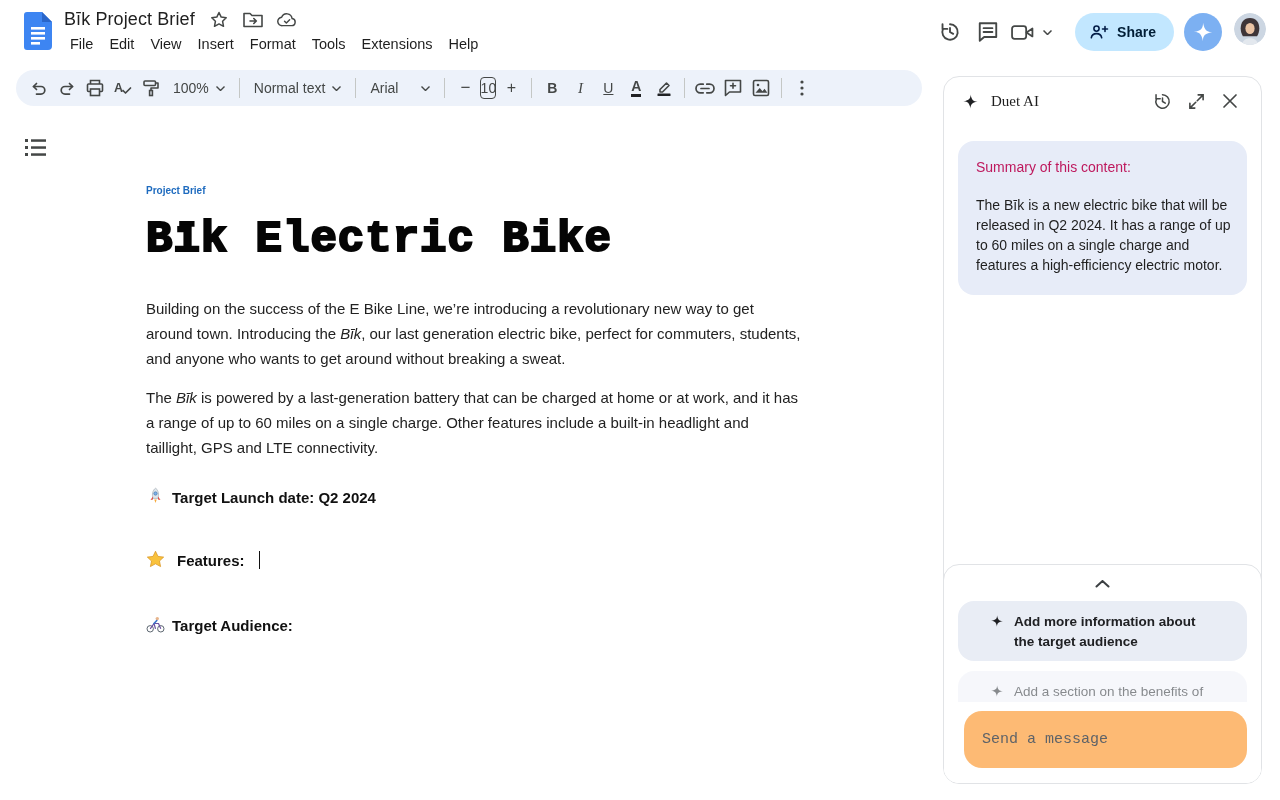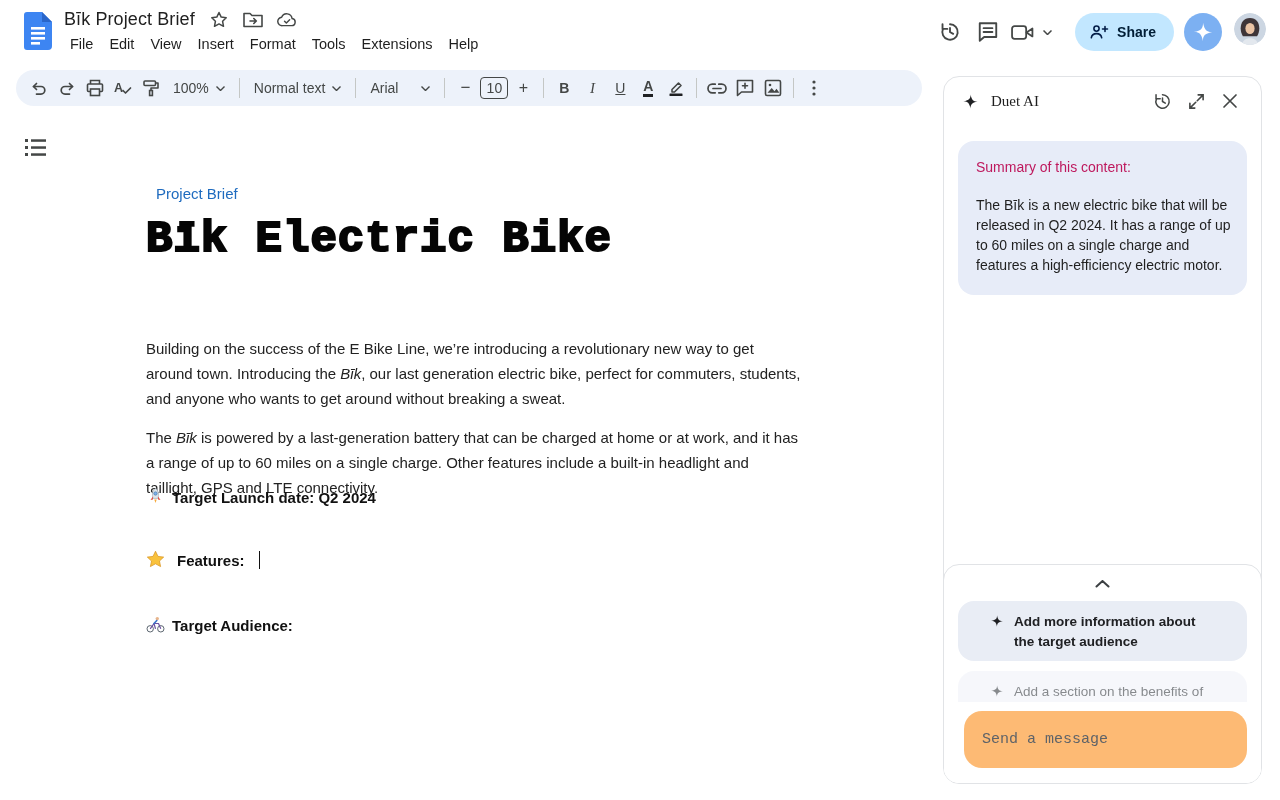--- a/index.html
+++ b/index.html
@@ -18,31 +18,31 @@
   .video-cluster { display:flex; align-items:center; margin-right:8px; }
   .share-btn { height:38px; padding:0 18px 0 14px; margin:0 10px; border:none; border-radius:19px; background:#c2e7ff; color:#001d35; font-size:14px; font-weight:bold; display:flex; align-items:center; gap:8px; cursor:pointer; font-family:"Liberation Sans",sans-serif; }
   .duet-btn { width:38px; height:38px; border-radius:50%; background:#7cb0f2; border:none; display:flex; align-items:center; justify-content:center; margin-right:12px; cursor:pointer; }
   .avatar { width:32px; height:32px; border-radius:50%; overflow:hidden; cursor:pointer; }
 
   
   .toolbar { position:absolute; left:16px; top:70px; width:906px; height:36px; background:#edf2fa; border-radius:18px; display:flex; align-items:center; padding:0 10px; gap:2px; }
   .tb-btn { height:26px; min-width:26px; border:none; background:transparent; display:flex; align-items:center; justify-content:center; border-radius:4px; cursor:pointer; color:#444746; font-size:14px; font-family:"Liberation Sans",sans-serif; }
   .tb-dd { display:flex; align-items:center; gap:7px; padding:0 7px; height:26px; cursor:pointer; color:#444746; font-size:14px; }
   .tb-divider { width:1px; height:20px; background:#c4c7c5; margin:0 5px; }
-  .size-box { width:28px; height:22px; border:1.5px solid #444746; border-radius:4px; display:flex; align-items:center; justify-content:center; font-size:14px; color:#444746; background:transparent; cursor:text; }
+  .size-box { width:16px; height:22px; border:1.5px solid #444746; border-radius:4px; display:flex; align-items:center; justify-content:center; font-size:14px; color:#444746; background:transparent; cursor:text; }
   .tb-bold { font-weight:bold; } .tb-italic { font-style:italic; font-family:"Liberation Serif",serif; font-size:15px; }
   .tb-underline { text-decoration:underline; }
   .tb-A { font-weight:bold; border-bottom:3px solid #202124; line-height:13px; height:17px; }
 
   
   .outline-btn { position:absolute; left:24px; top:136px; width:26px; height:24px; border:none; background:transparent; cursor:pointer; }
   .doc-content { position:absolute; left:146px; top:180px; width:655px; color:#202124; }
-  .eyebrow { position:absolute; top:5px; left:10px; font-size:15px; font-weight:normal; color:#1e6bbf; cursor:text; }
+  .eyebrow { position:absolute; top:5px; left:0; font-size:10px; font-weight:bold; color:#1e6bbf; cursor:text; }
   .doc-h1 { position:absolute; top:34px; left:0; font-family:Liberation Mono, monospace; font-size:44px; font-weight:bold; color:#050505; -webkit-text-stroke:2.2px #050505; letter-spacing:1px; white-space:nowrap; cursor:text; }
-  .para { position:absolute; left:0; width:655px; font-size:15px; line-height:25px; color:#222; cursor:text;margin-top:40px; }
+  .para { position:absolute; left:0; width:655px; font-size:15px; line-height:25px; color:#222; cursor:text; }
   .p1 { top:116px; } .p2 { top:205px; }
   .doc-heading { position:absolute; left:0; font-size:15px; font-weight:bold; color:#111; display:flex; align-items:flex-end; gap:7px; cursor:text; white-space:nowrap; }
   .h-launch { top:307px; } .h-features { top:370px;gap:12px; } .h-audience { top:435px; }
   .emoji { width:19px; height:19px; display:inline-flex; }
   .caret-blink { display:inline-block; width:1.5px; height:18px; background:#111; margin-left:2px; vertical-align:-3px; }
 
   
   .duet-panel { position:absolute; left:943px; top:76px; width:319px; height:708px; background:#fff; border:1px solid #e1e3e6; border-radius:16px; overflow:hidden; }
   .duet-header { height:44px; display:flex; align-items:center; padding:4px 14px 0 18px; }
   .duet-title { font-size:15px; color:#1f1f1f; margin-left:12px; flex:1;font-family:Liberation Serif, serif; }

